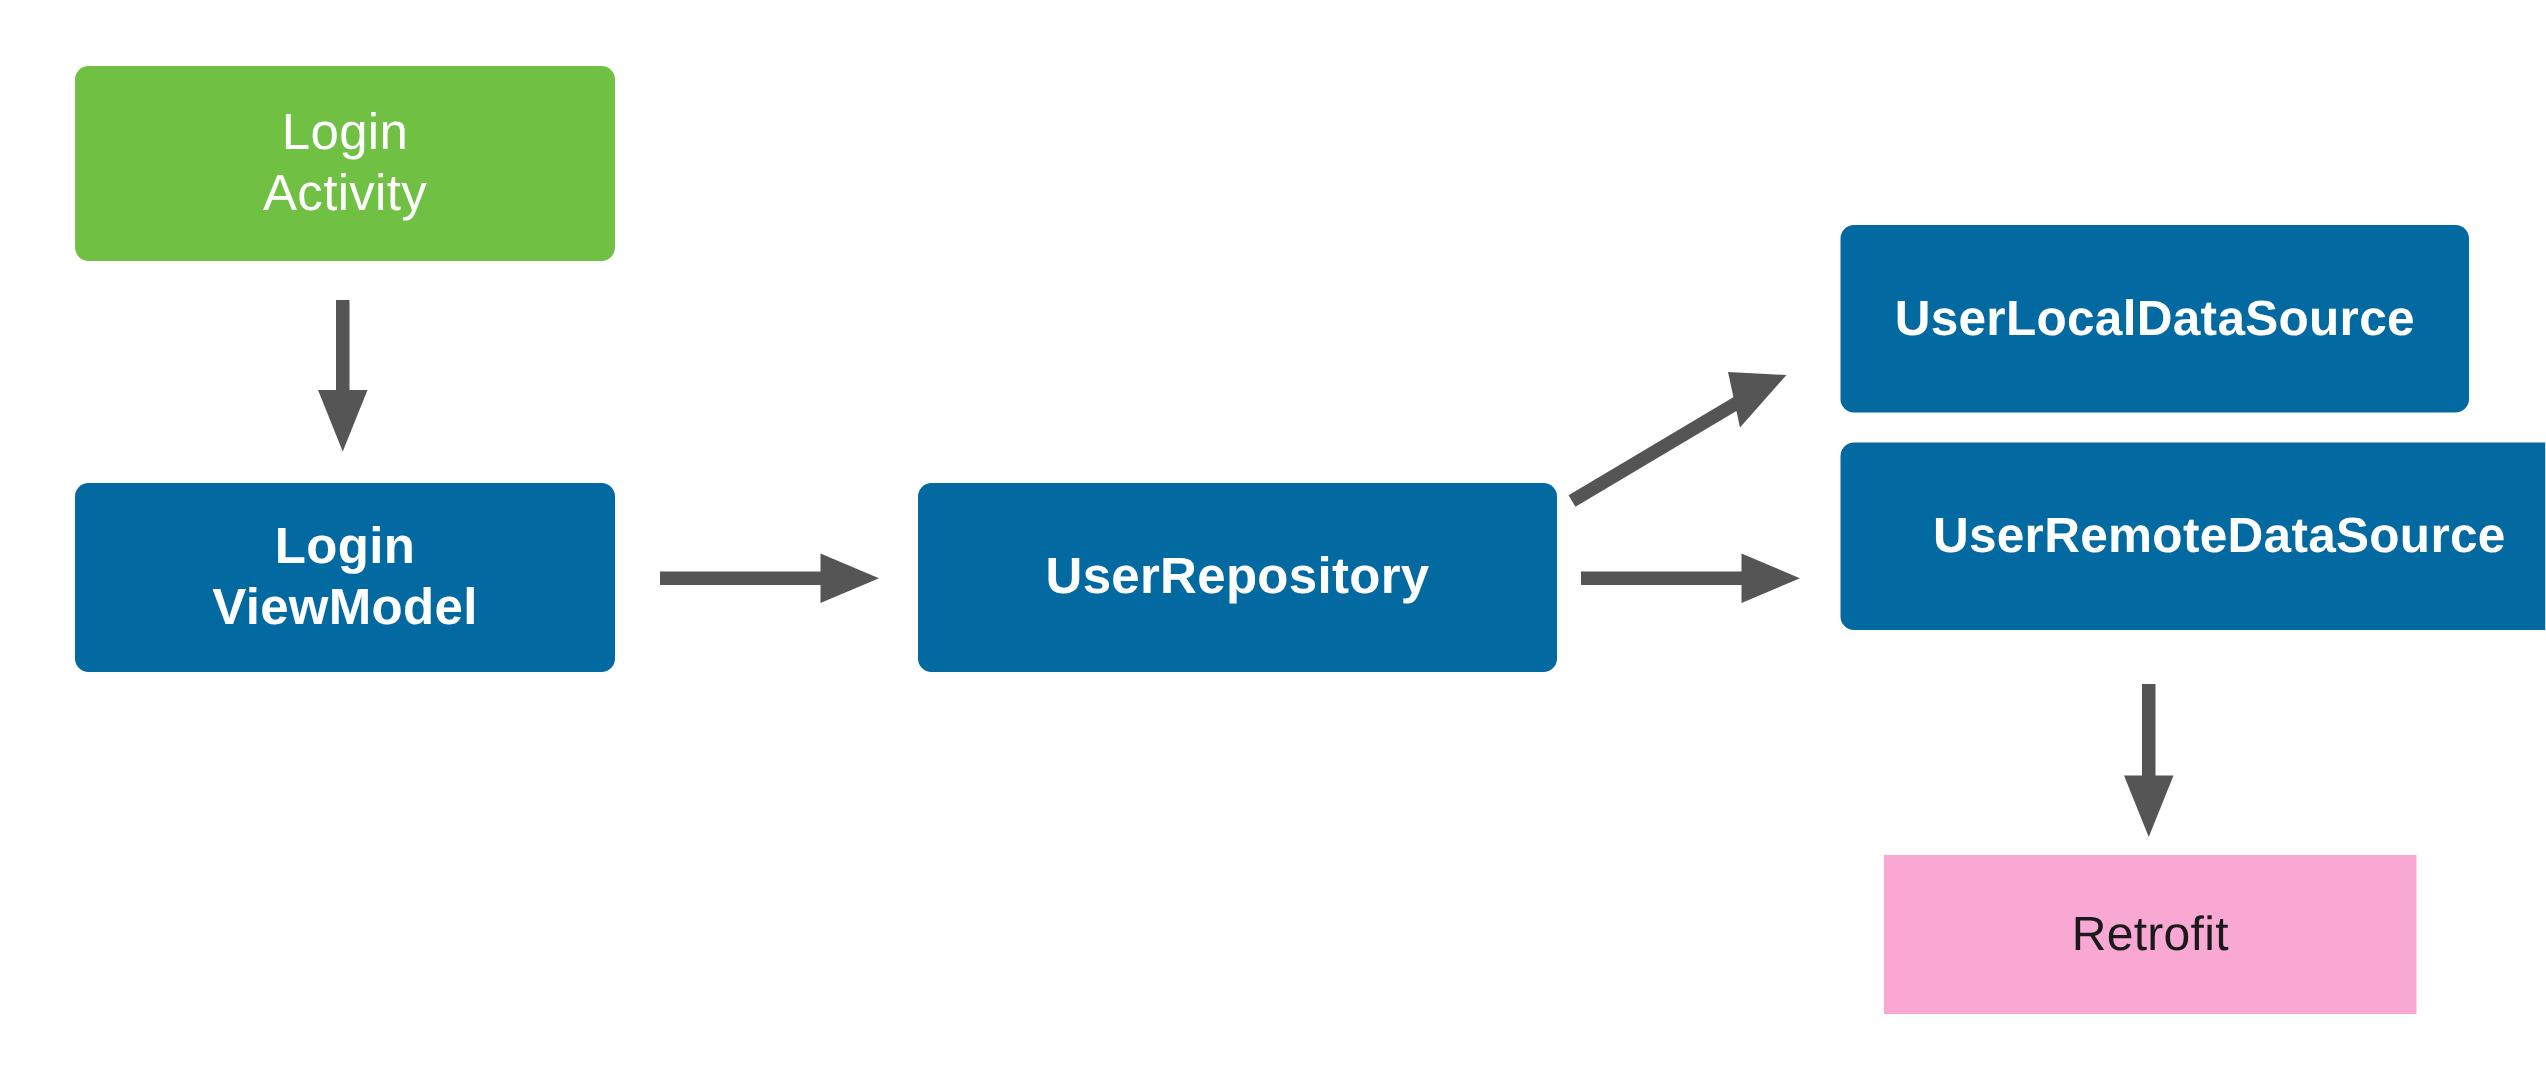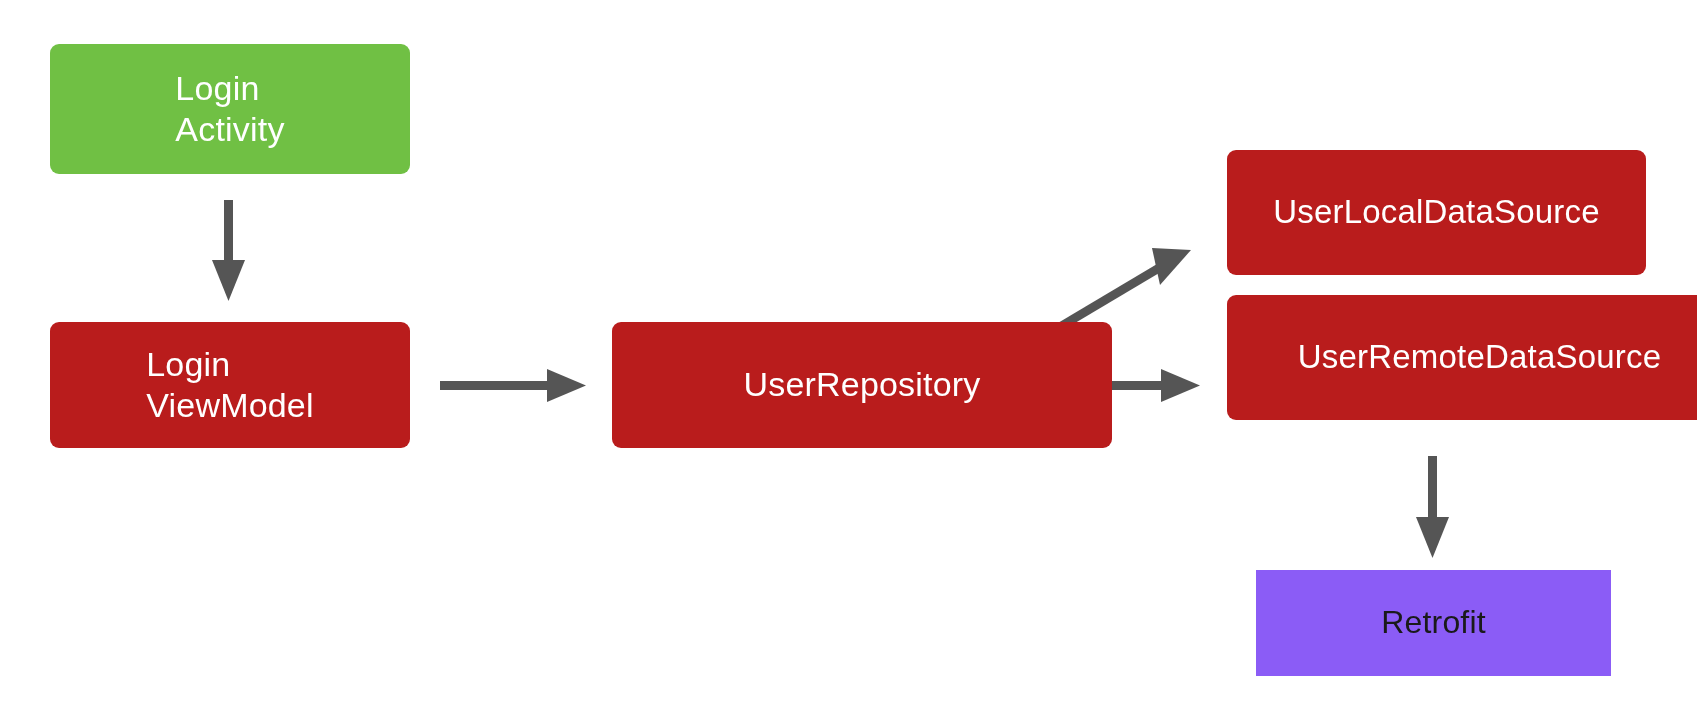--- a/index.html
+++ b/index.html
@@ -15,37 +15,38 @@
     width: 1697px;
     height: 728px;
     background: #ffffff;
     overflow: hidden;
   }
   .node {
     position: absolute;
     display: flex;
     align-items: center;
     justify-content: center;
+    text-align: center;
     box-sizing: border-box;
     line-height: 1.22;
     white-space: pre-line;
     letter-spacing: 0.2px;
   }
   .node.rounded { border-radius: 9px; }
   .node.square  { border-radius: 0; }
 
   
-  .theme-dark  { background: #b91c1c; color: #ffffff; }
+  .theme-dark  { background: #0369a1; color: #ffffff; font-weight: bold; }
   .theme-green { background: #70c044; color: #ffffff; }
-  .theme-light { background: #8b5cf6; color: #1a1a1a; }
+  .theme-light { background: #f9a8d4; color: #1a1a1a; }
 
   
   #node-login-activity      { left: 50px;   top: 44px;  width: 360px; height: 130px; font-size: 34px; }
   #node-login-viewmodel     { left: 50px;   top: 322px; width: 360px; height: 126px; font-size: 34px; }
-  #node-user-repository     { left: 612px;  top: 322px; width: 500px; height: 126px; font-size: 34px; }
+  #node-user-repository     { left: 612px;  top: 322px; width: 426px; height: 126px; font-size: 34px; }
   #node-user-local-ds       { left: 1227px; top: 150px; width: 419px; height: 125px; font-size: 33px; }
   #node-user-remote-ds      { left: 1227px; top: 295px; width: 505px; height: 125px; font-size: 33px; }
   #node-retrofit            { left: 1256px; top: 570px; width: 355px; height: 106px; font-size: 32px; }
 
   .edge-layer {
     position: absolute;
     left: 0; top: 0;
     width: 1697px;
     height: 728px;
     pointer-events: none;

